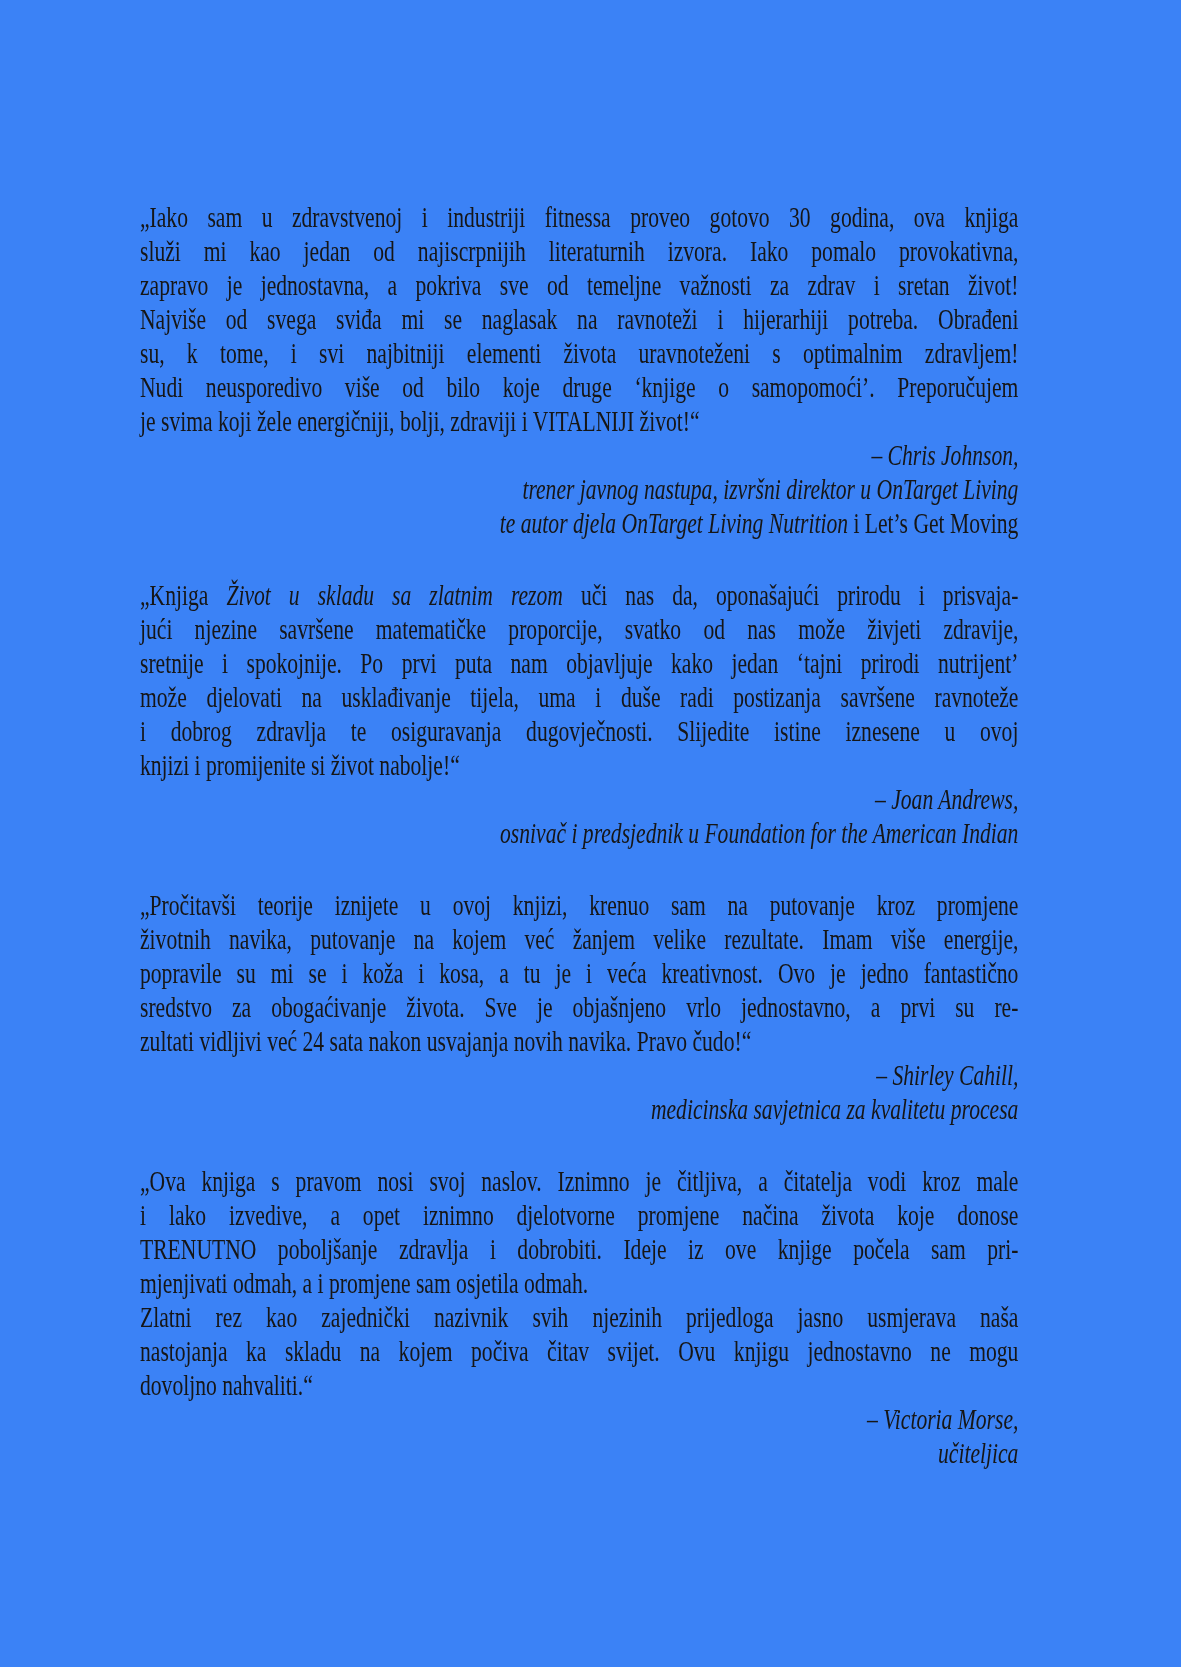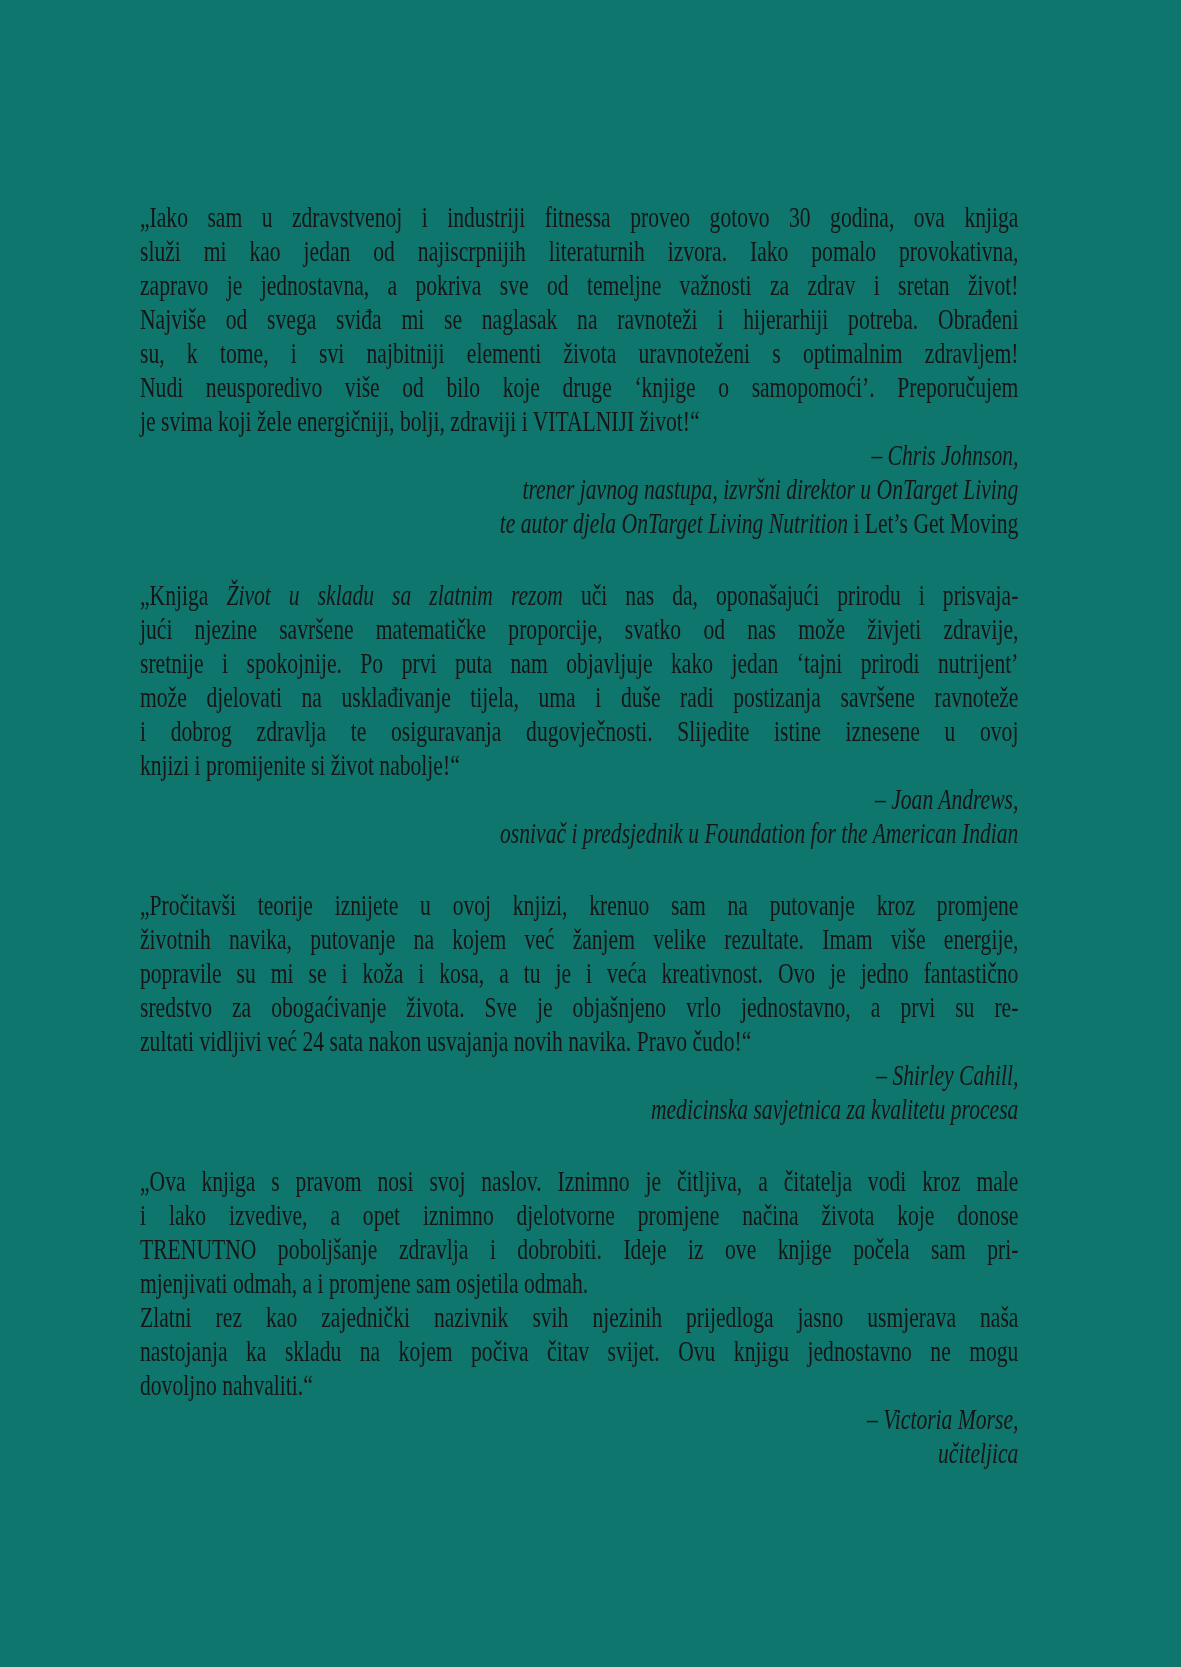--- a/index.html
+++ b/index.html
@@ -4,21 +4,21 @@
 <style>
   html, body {
     margin: 0;
     padding: 0;
     background: #e8e8e8;
   }
   .page {
     position: relative;
     width: 1181px;
     height: 1667px;
-    background: #0f766e;
+    background: #3b82f6;
     overflow: hidden;
     margin: 0 auto;
   }
   .text-block {
     position: absolute;
     left: 140px;
     top: 200px;
     width: 1220px;              
     transform: scaleX(0.72);    
     transform-origin: top left;

